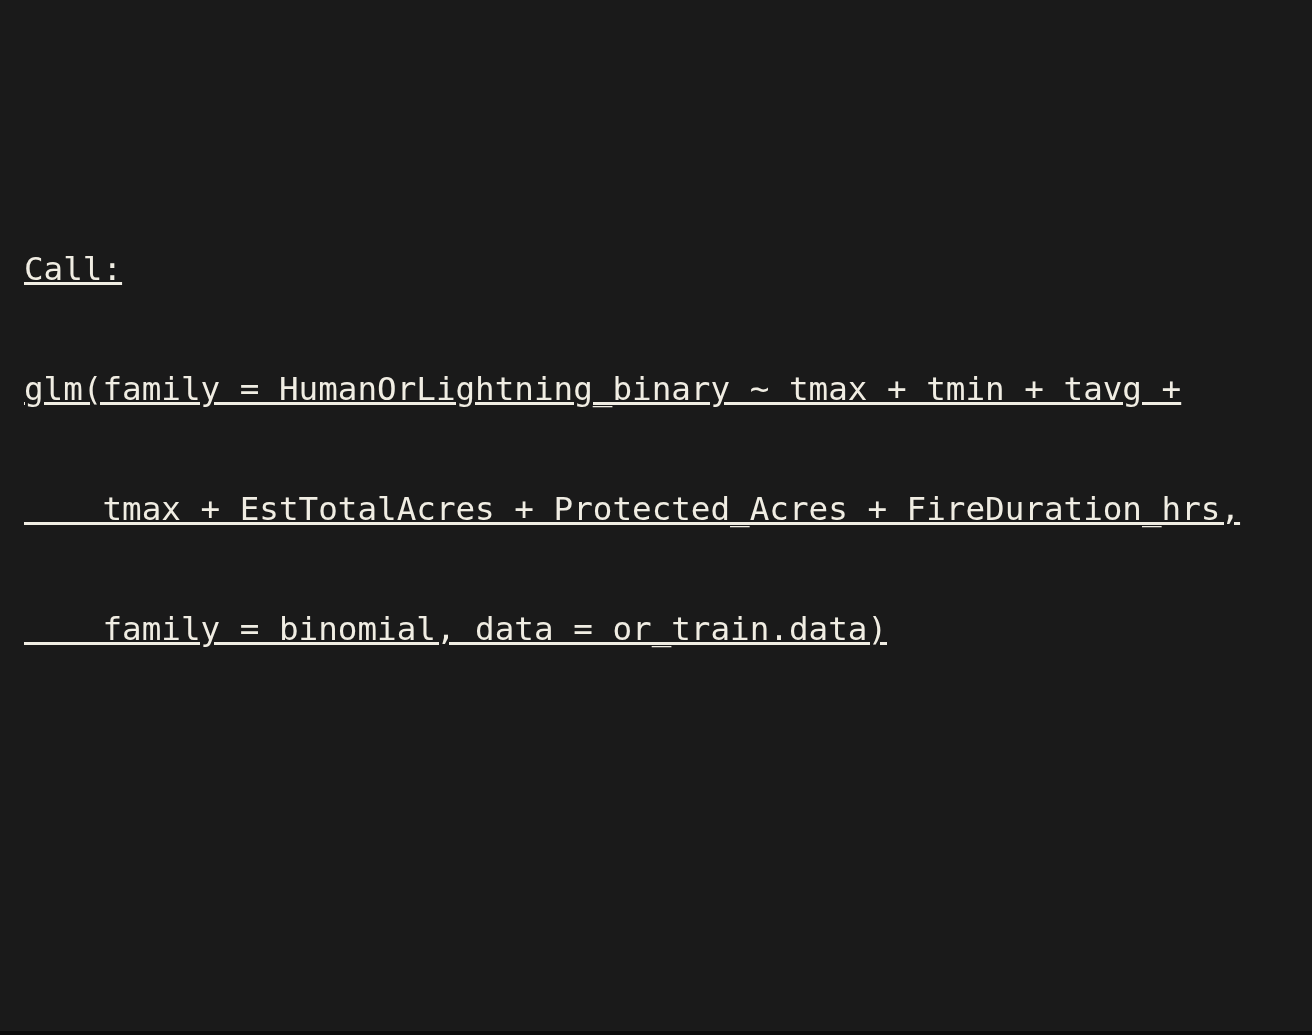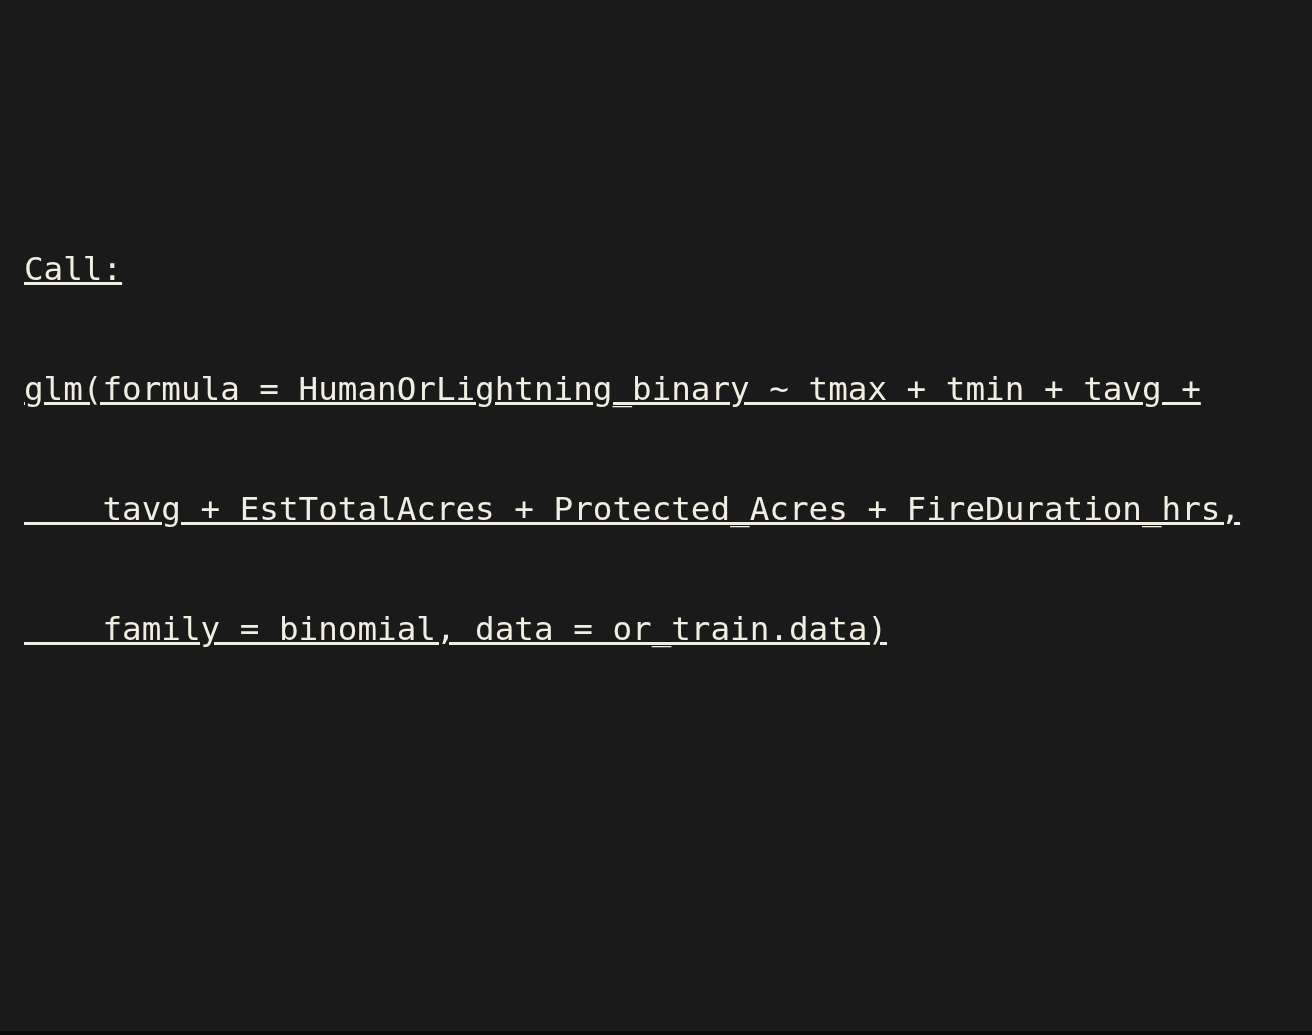--- a/index.html
+++ b/index.html
@@ -29,22 +29,22 @@
   }
 </style>
 </head>
 <body>
 
 <div class="console">
 
   
   <section>
     <div class="line">Call:</div>
-    <div class="line">glm(formula = HumanOrLightning_binary ~ tmax + tmin + tavg +</div>
-    <div class="line">    tavg + EstTotalAcres + Protected_Acres + FireDuration_hrs,</div>
+    <div class="line">glm(family = HumanOrLightning_binary ~ tmax + tmin + tavg +</div>
+    <div class="line">    tmax + EstTotalAcres + Protected_Acres + FireDuration_hrs,</div>
     <div class="line">    family = binomial, data = or_train.data)</div>
   </section>
 
   <div class="line"></div>
 
   
   
 
   
 

